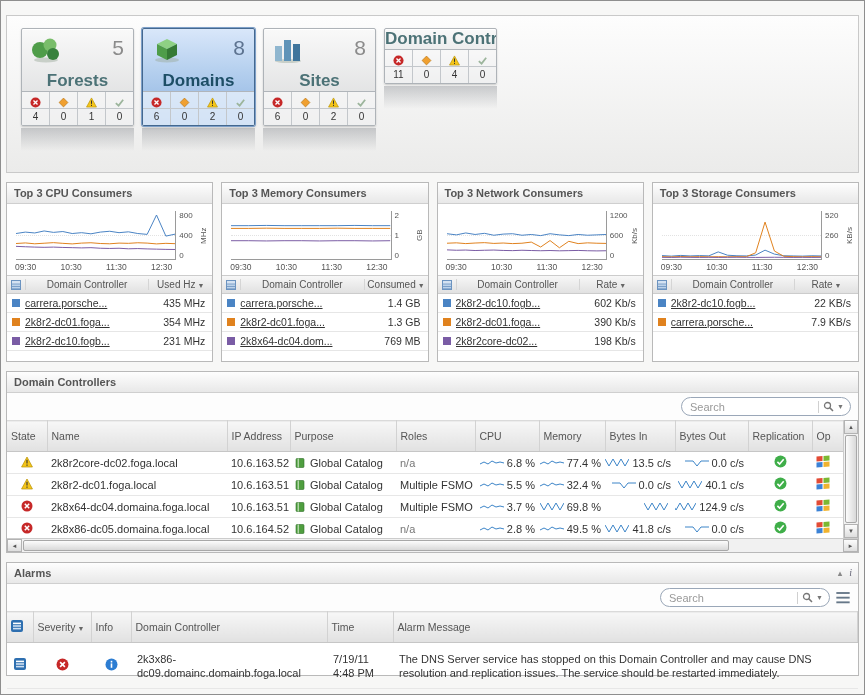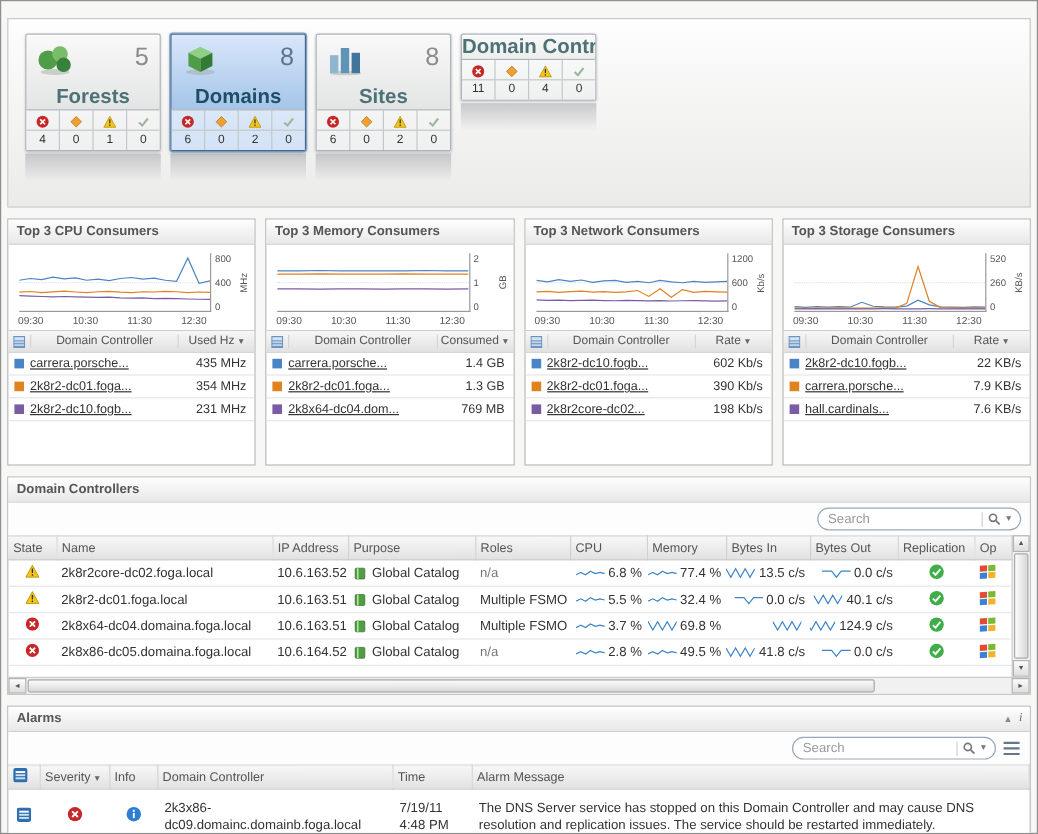--- a/index.html
+++ b/index.html
@@ -30,21 +30,21 @@
   .tile.selected .tile-status { background:rgba(235,243,252,.75); }
   .st-row { display:flex; }
   .st-cell { flex:1; text-align:center; border-right:1px solid #c3c7cb; }
   .st-cell:last-child { border-right:none; }
   .st-icons .st-cell { height:17px; padding-top:2px; border-bottom:1px solid #c3c7cb; }
   .st-counts .st-cell { height:16px; line-height:15px; font-size:10px; color:#333; }
   .tile-reflection { height:23px; margin-top:2px; background:linear-gradient(rgba(95,100,108,.30), rgba(240,240,240,0)); }
 
   
   .consumers { display:flex; gap:8px; margin-bottom:9px; }
-  .cpanel { flex:1; background:#fff; border:1px solid #b9b9b9; height:206px; overflow:hidden; }
+  .cpanel { flex:1; background:#fff; border:1px solid #b9b9b9; height:180px; overflow:hidden; }
   .cpanel-title, .ptitle-text { font-size:11px; font-weight:bold; color:#555; }
   .cpanel-title { height:21px; line-height:20px; padding-left:7px; background:linear-gradient(#fefefe,#e8e8e8); border-bottom:1px solid #cfcfcf; }
   .chart { display:flex; padding:7px 2px 0 9px; height:56px; }
   .plot { flex:1; border-bottom:1px solid #9a9a9a; border-right:1px solid #9a9a9a; position:relative; background:#fff; }
   .plot::before { content:""; position:absolute; left:0; right:0; top:50%; border-top:1px dotted #e2e2e2; }
   .plot svg { position:absolute; inset:0; width:100%; height:100%; }
   .yaxis { width:23px; display:flex; flex-direction:column; justify-content:space-between; font-size:8px; color:#555; padding-left:3px; }
   .yunit { width:11px; font-size:8px; color:#555; writing-mode:vertical-rl; transform:rotate(180deg); text-align:center; }
   .xticks { display:flex; justify-content:space-between; font-size:8.5px; color:#555; padding:2px 40px 2px 8px; height:14px; }
   .ctable { border-top:1px solid #ccc; margin-top:1px; }
@@ -71,21 +71,21 @@
   .search input::placeholder { color:#999; }
   .sdiv { width:1px; height:12px; background:#d0d0d0; margin:0 4px 0 2px; }
   .mag { width:11px; height:11px; display:inline-flex; cursor:pointer; }
   .sdrop { font-size:7px; color:#777; margin-left:3px; cursor:pointer; }
   .menu-btn { width:16px; height:16px; display:inline-flex; align-items:center; justify-content:center; cursor:pointer; }
 
   
   table { border-collapse:collapse; table-layout:fixed; }
   .dctable { width:836px; }
   .altable { width:851px; }
-  th { height:20px; background:linear-gradient(#f7f7f7,#e1e1e1); border-right:1px solid #d2d2d2; border-bottom:1px solid #c6c6c6; border-top:1px solid #dadada; font-size:10.5px; font-weight:normal; color:#555; text-align:left; padding:0 4px; overflow:hidden; white-space:nowrap; cursor:pointer; }
+  th { height:31px; background:linear-gradient(#f7f7f7,#e1e1e1); border-right:1px solid #d2d2d2; border-bottom:1px solid #c6c6c6; border-top:1px solid #dadada; font-size:10.5px; font-weight:normal; color:#555; text-align:left; padding:0 4px; overflow:hidden; white-space:nowrap; cursor:pointer; }
   th.th-c { text-align:left; }
   td { height:22px; border-bottom:1px solid #e7e7e7; font-size:11px; color:#333; padding:0 4px; overflow:hidden; white-space:nowrap; vertical-align:middle; }
   td.ctr { text-align:center; }
   .cell-flex { display:flex; align-items:center; gap:4px; }
   .cell-num { display:flex; align-items:center; justify-content:flex-end; gap:3px; }
   .spark { width:24px; height:11px; flex:0 0 24px; }
   .roles { color:#777; }
   .icon { display:inline-flex; }
   .icon svg, .tile-icon svg, .mag svg { width:100%; height:100%; display:block; }
   .i11 { width:11px; height:11px; } .i12 { width:12px; height:12px; } .i13 { width:13px; height:13px; } .i14 { width:14px; height:13px; } .i10 { width:10px; height:10px; }
@@ -540,27 +540,20 @@
               </span>
             <span class="nm">2k8r2-dc10.fogb...</span>
             <span class="vl">22 KB/s</span>
           </div>
           <div class="crow">
             <span class="sw">
                 <i class="swatch" style="background:#e0821e"></i>
               </span>
             <span class="nm">carrera.porsche...</span>
             <span class="vl">7.9 KB/s</span>
-          </div>
-          <div class="crow">
-            <span class="sw">
-                <i class="swatch" style="background:#7a5ca5"></i>
-              </span>
-            <span class="nm">hall.cardinals...</span>
-            <span class="vl">7.6 KB/s</span>
           </div>
         </div>
       </div>
     </div>
 
     <div class="panel" style="height:182px;">
       <div class="ptitle">
         <span class="ptitle-text">Domain Controllers</span>
       </div>
       <div class="toolbar">

